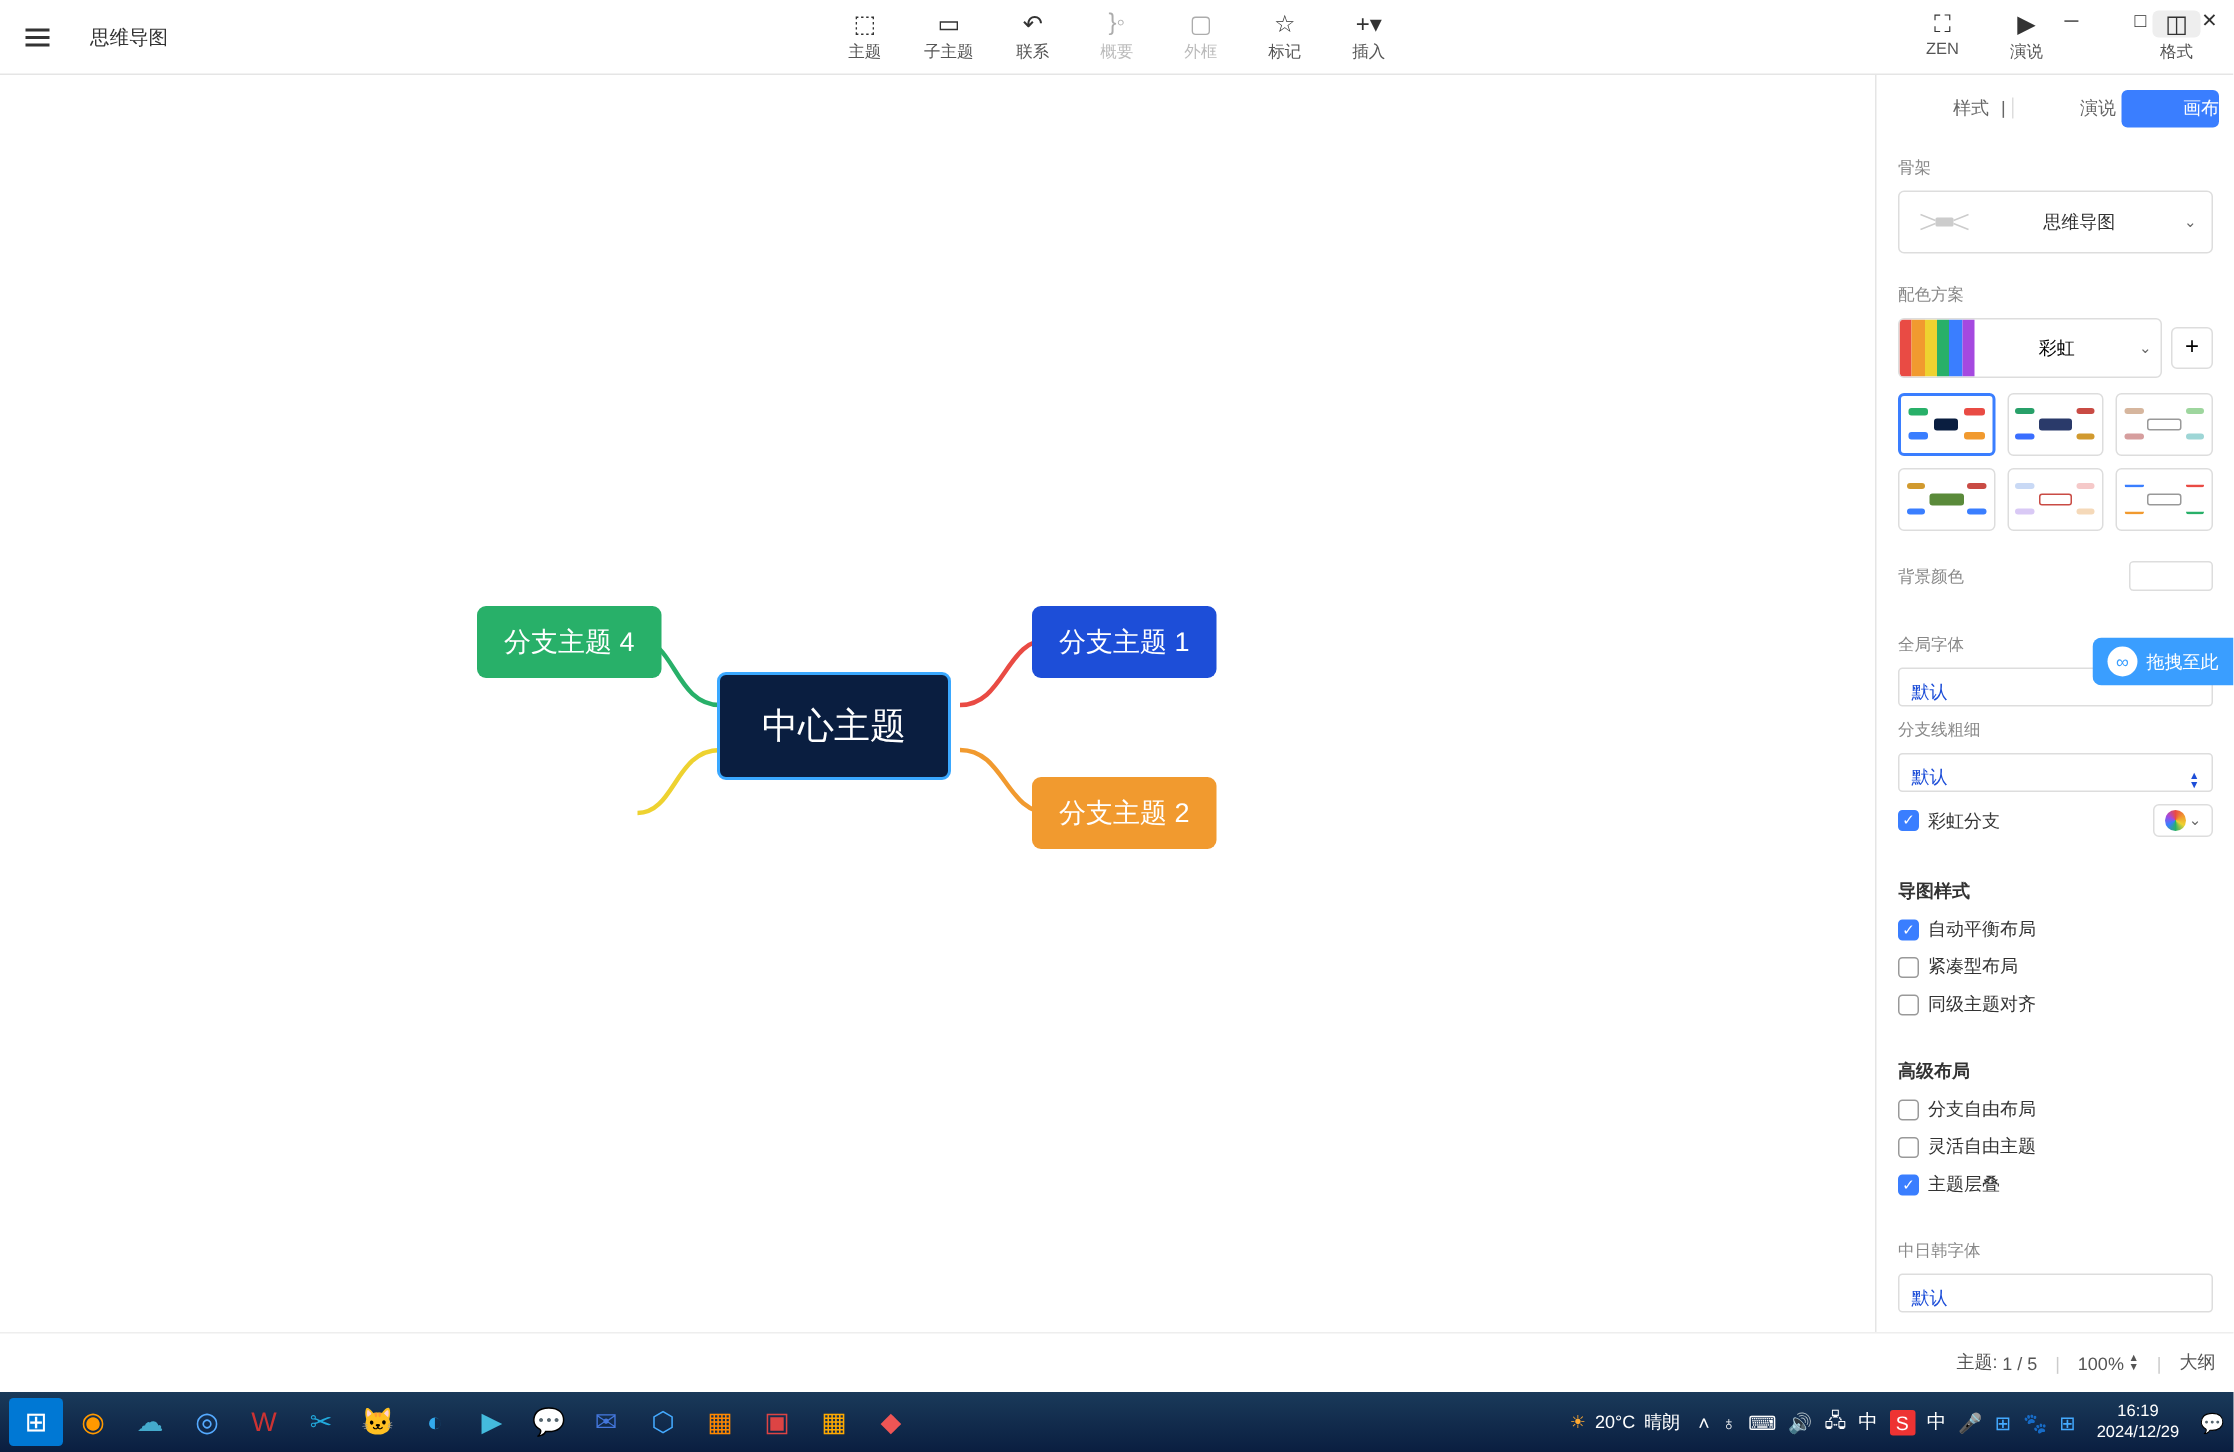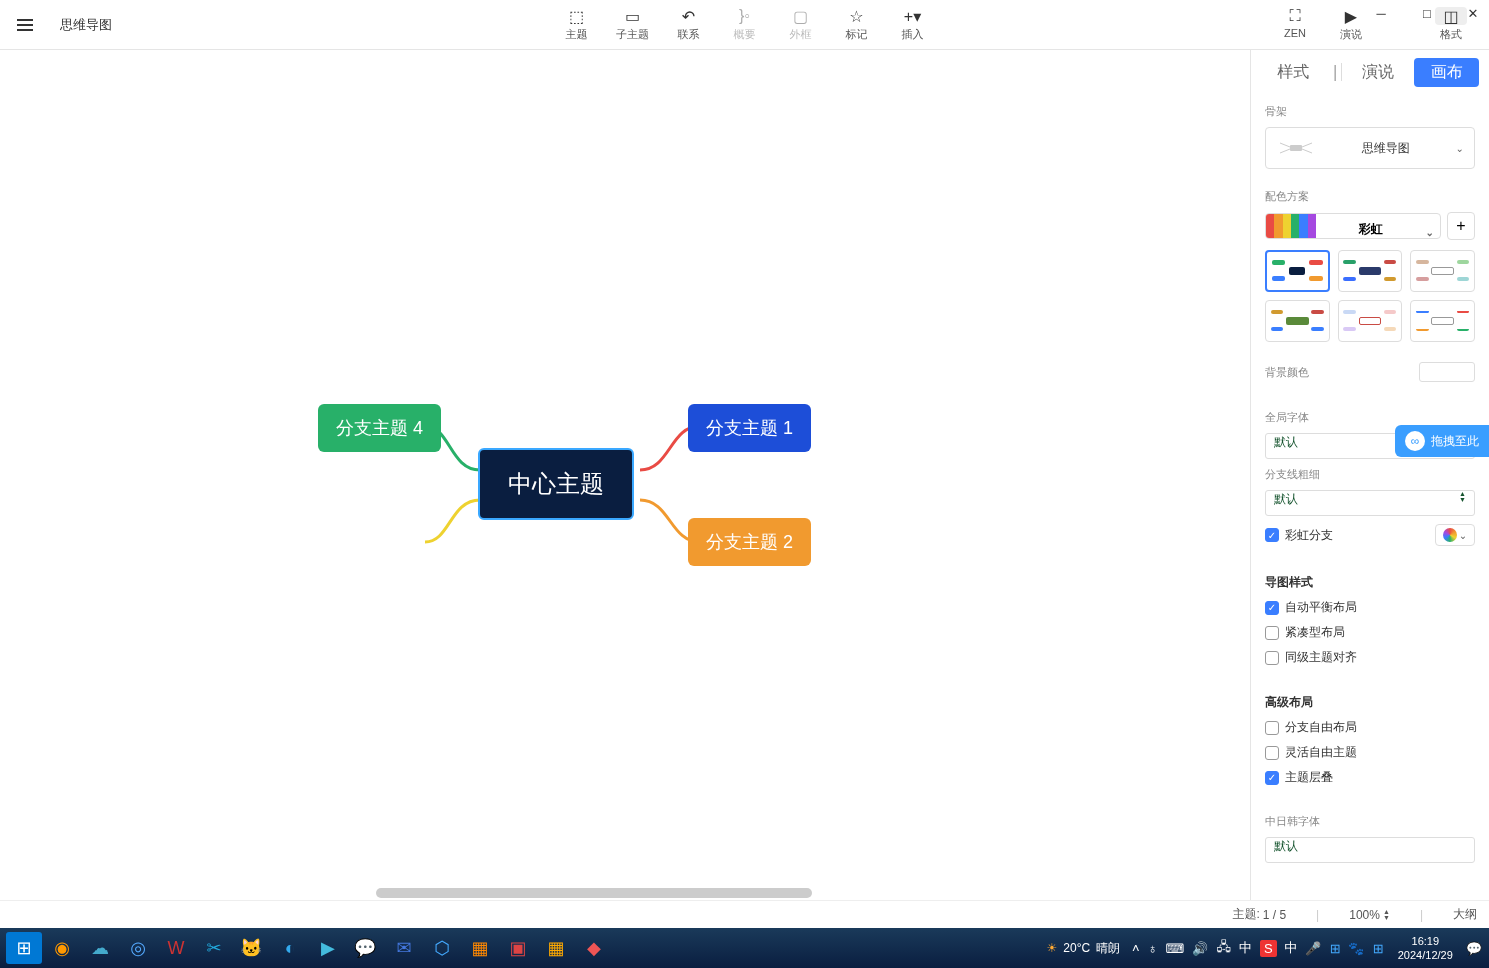--- a/index.html
+++ b/index.html
@@ -33,36 +33,36 @@
 .node-1 { background: #1d4ed8; left: 688px; top: 354px; }
 .node-2 { background: #f19a2f; left: 688px; top: 468px; }
 .node-3 { background: #eed230; left: 318px; top: 470px; color: #333; }
 .node-4 { background: #28b069; left: 318px; top: 354px; }
 
 .scroll-h { position: absolute; bottom: 0; left: 3px; right: 3px; height: 14px; background: transparent; }
 .scroll-thumb-h { position: absolute; height: 10px; background: #ccc; border-radius: 5px; left: 30%; width: 35%; top: 2px; }
 
 .sidebar { width: 238px; background: #fff; overflow-y: auto; padding: 0 0 10px 0; }
 .sidebar-tabs { display: flex; height: 32px; align-items: center; margin: 6px 10px; gap: 4px; }
-.sidebar-tab { flex: 1; text-align: center; font-size: 16px; color: #666; cursor: pointer; padding: 4px 0; font-family: Liberation Serif, serif; }
+.sidebar-tab { flex: 1; text-align: right; font-size: 12px; color: #666; cursor: pointer; padding: 4px 0; }
 .sidebar-tab.sep { border-right: 1px solid #ddd; flex: 0; padding: 0 4px; }
 .sidebar-tab.active { background: #3a7eff; color: #fff; border-radius: 4px; }
 
 .panel-section { padding: 10px 14px; }
 .section-label { font-size: 11px; color: #888; margin-bottom: 8px; }
 .section-title { font-size: 12px; color: #333; font-weight: 600; margin-bottom: 8px; }
 
 .skeleton-select { border: 1px solid #ddd; border-radius: 4px; height: 42px; display: flex; align-items: center; padding: 0 10px; cursor: pointer; justify-content: space-between; }
 .skel-preview { width: 40px; height: 18px; display: flex; align-items: center; justify-content: center; }
 .skel-preview svg { width: 100%; height: 100%; }
 .skel-name { font-size: 12px; color: #333; flex: 1; text-align: center; }
 .chev { font-size: 10px; color: #666; }
 
 .color-row { display: flex; gap: 6px; align-items: center; }
-.color-strip { flex: 1; height: 26px; border: 1px solid #ddd; border-radius: 4px; display: flex; align-items: flex-end; overflow: hidden; cursor: pointer; font-weight: bold; }
+.color-strip { flex: 1; height: 40px; border: 1px solid #ddd; border-radius: 4px; display: flex; align-items: center; overflow: hidden; cursor: pointer; }
 .strip-colors { display: flex; height: 100%; width: 50px; }
 .strip-colors span { flex: 1; }
 .strip-label { flex: 1; font-size: 12px; text-align: center; }
 .plus-btn { width: 28px; height: 28px; border: 1px solid #ddd; border-radius: 4px; display: flex; align-items: center; justify-content: center; cursor: pointer; font-size: 16px; }
 
 .theme-grid { display: grid; grid-template-columns: repeat(3, 1fr); gap: 8px; margin-top: 10px; }
 .theme-item { height: 42px; border: 1px solid #ddd; border-radius: 4px; cursor: pointer; display: flex; align-items: center; justify-content: center; }
 .theme-item.sel { border: 2px solid #3a7eff; }
 .mini-map { width: 90%; height: 70%; position: relative; }
 .mini-c { position: absolute; border-radius: 2px; }
@@ -70,23 +70,23 @@
 .row { display: flex; align-items: center; justify-content: space-between; margin-bottom: 8px; }
 .row-left { display: flex; align-items: center; gap: 6px; }
 .chk { width: 14px; height: 14px; border: 1px solid #999; border-radius: 3px; cursor: pointer; display: inline-flex; align-items: center; justify-content: center; }
 .chk.on { background: #3a7eff; border-color: #3a7eff; }
 .chk.on::after { content: '✓'; color: #fff; font-size: 10px; }
 .row-label { font-size: 12px; color: #333; }
 .color-chip { width: 56px; height: 20px; border: 1px solid #ddd; border-radius: 3px; background: #fff; cursor: pointer; }
 .rainbow-chip { width: 40px; height: 22px; border: 1px solid #ddd; border-radius: 4px; display: flex; align-items: center; justify-content: center; cursor: pointer; gap: 2px; }
 .rainbow-ico { width: 14px; height: 14px; border-radius: 50%; background: conic-gradient(#e94b44, #f19a2f, #eed230, #28b069, #3a7eff, #a549e0, #e94b44); }
 
-.drop-input { width: 100%; height: 26px; border: 1px solid #ddd; border-radius: 3px; padding: 0 8px; font-size: 12px; color: #14532d; display: flex; align-items: flex-start; justify-content: space-between; cursor: pointer; margin-bottom: 8px; }
-
-.statusbar { position: absolute; bottom: 40px; left: 0; right: 0; height: 28px; border-top: 1px solid #eee; display: flex; align-items: center; justify-content: flex-end; padding: 0 12px; gap: 30px; font-size: 12px; color: #555; background: #fff; }
+.drop-input { width: 100%; height: 26px; border: 1px solid #ddd; border-radius: 3px; padding: 0 8px; font-size: 12px; color: #1d4ed8; display: flex; align-items: flex-end; justify-content: space-between; cursor: pointer; margin-bottom: 8px; }
+
+.statusbar { position: absolute; bottom: 40px; left: 0; right: 0; height: 40px; border-top: 1px solid #eee; display: flex; align-items: center; justify-content: flex-end; padding: 0 12px; gap: 12px; font-size: 12px; color: #555; background: #fff; }
 .stat-item { display: flex; align-items: center; gap: 3px; }
 .stepper { display: flex; flex-direction: column; font-size: 7px; line-height: 6px; }
 
 .taskbar { position: absolute; bottom: 0; left: 0; right: 0; height: 40px; background: linear-gradient(#1a3a5a, #0a1e40); display: flex; align-items: center; padding: 0 6px; }
 .task-icon { width: 36px; height: 32px; margin-right: 2px; display: flex; align-items: center; justify-content: center; border-radius: 3px; cursor: pointer; color: #fff; font-size: 18px; }
 .task-spacer { flex: 1; }
 .task-right { display: flex; align-items: center; gap: 8px; color: #fff; font-size: 11px; }
 .task-clock { text-align: center; line-height: 14px; margin: 0 6px; }
 .tray-ico { font-size: 13px; color: #fff; cursor: pointer; }
 

